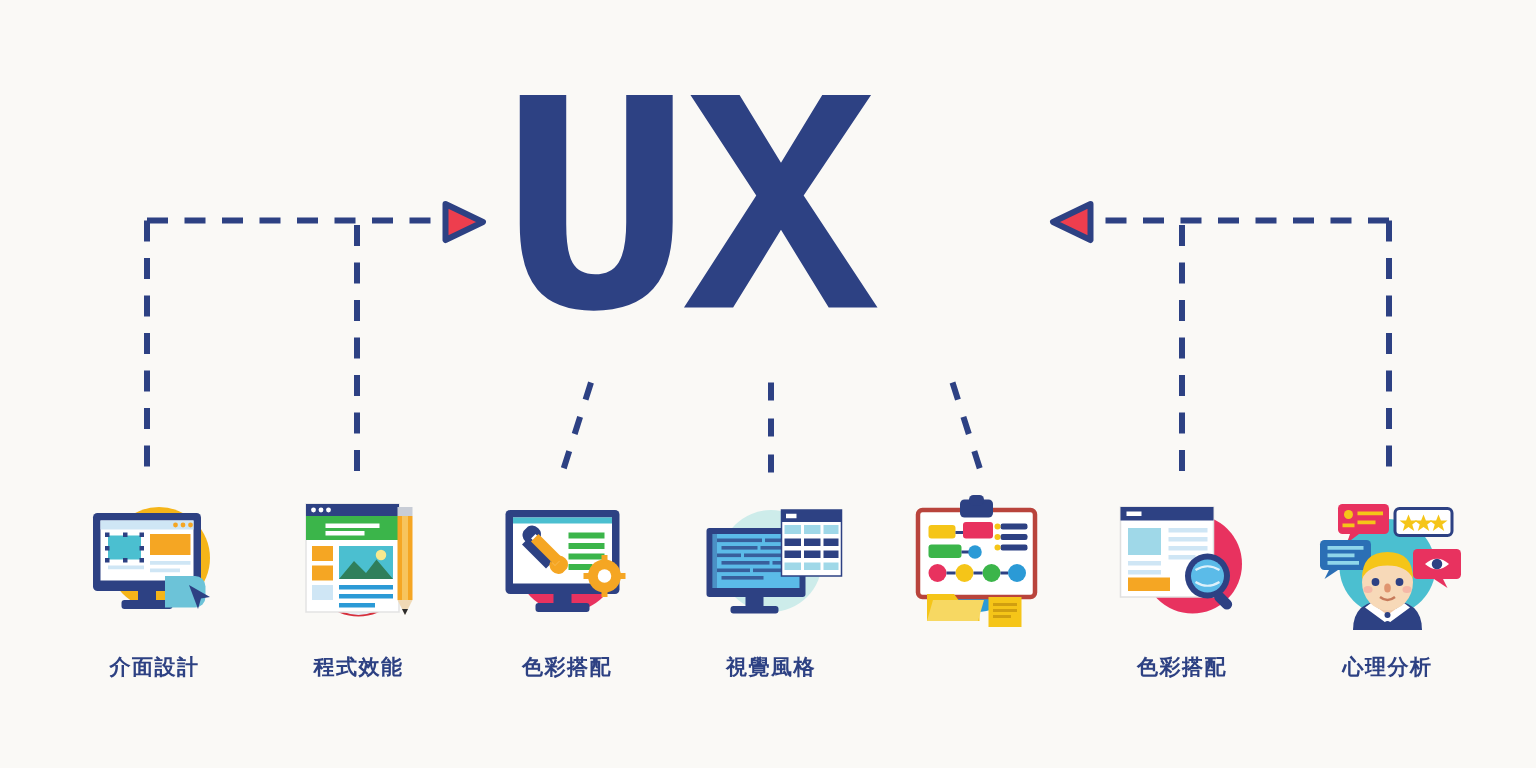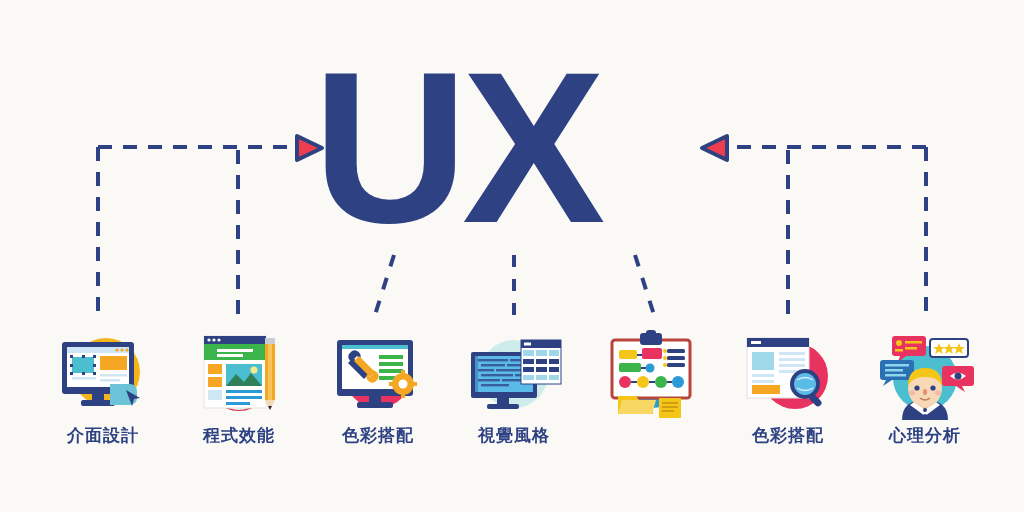--- a/index.html
+++ b/index.html
@@ -7,21 +7,21 @@
     width:1024px;height:512px;overflow:hidden;
     background:#faf9f6;
     font-family:"Liberation Sans","DejaVu Sans",sans-serif;
   }
   #stage{position:relative;width:1024px;height:512px;}
 
   
   #ux-title{
     position:absolute;left:0;top:48px;width:912px;
     text-align:center;
-    font-family:Liberation Sans, sans-serif;
+    font-family:Liberation Mono, monospace;
     font-weight:bold;
     font-size:215px;
     line-height:200px;
     letter-spacing:-6px;
     color:#2d4183;
     user-select:none;
   }
 
   
   #connectors{position:absolute;left:0;top:0;width:1024px;height:512px;}
@@ -33,22 +33,22 @@
     top:328px;
     text-align:center;
   }
   .icon-wrap{
     position:relative;
     width:110px;height:92px;
     margin:0 auto;
   }
   .icon-wrap svg{display:block;width:110px;height:92px;}
   .item-label{
-    margin-top:4px;
-    font-size:17px;
+    margin-top:16px;
+    font-size:14px;
     font-weight:bold;
     color:#2d4183;
     letter-spacing:1px;
     white-space:nowrap;
   }
 </style>
 </head>
 <body>
 
 <div id="stage">

